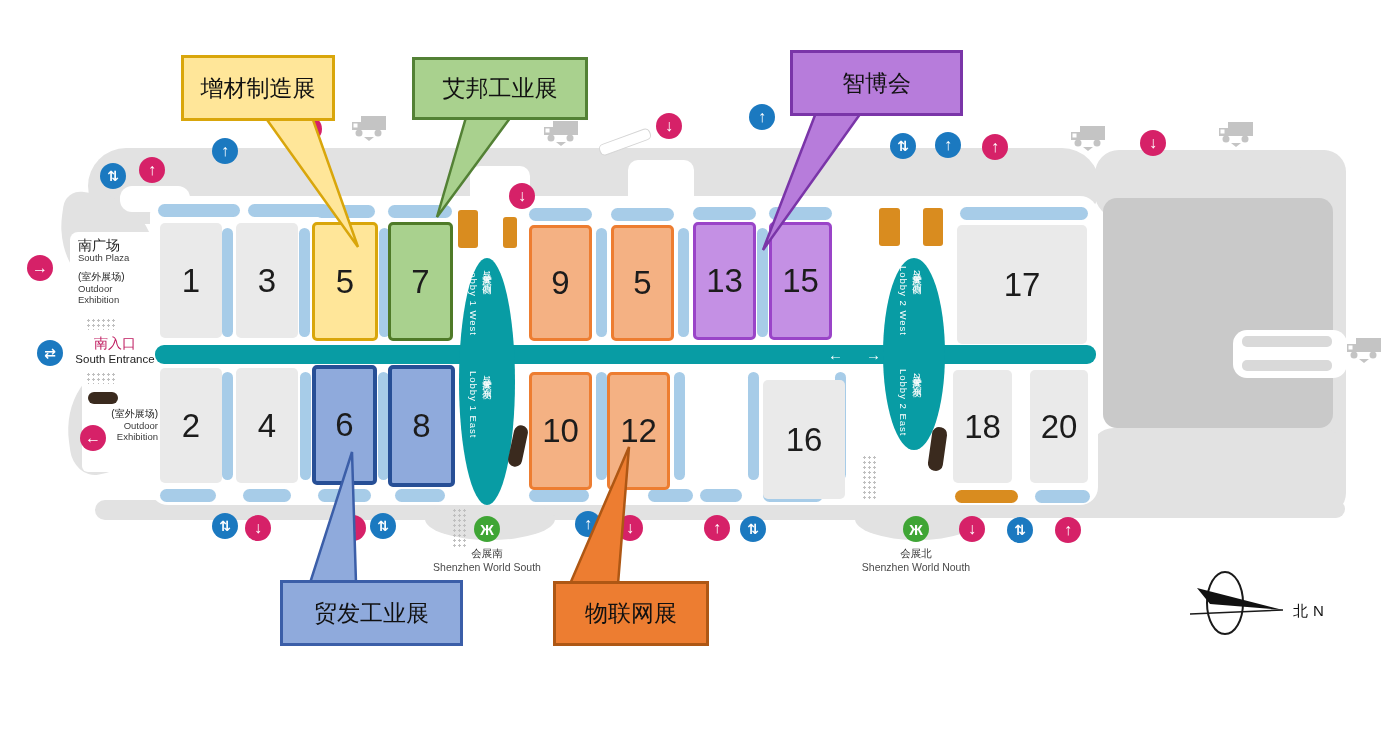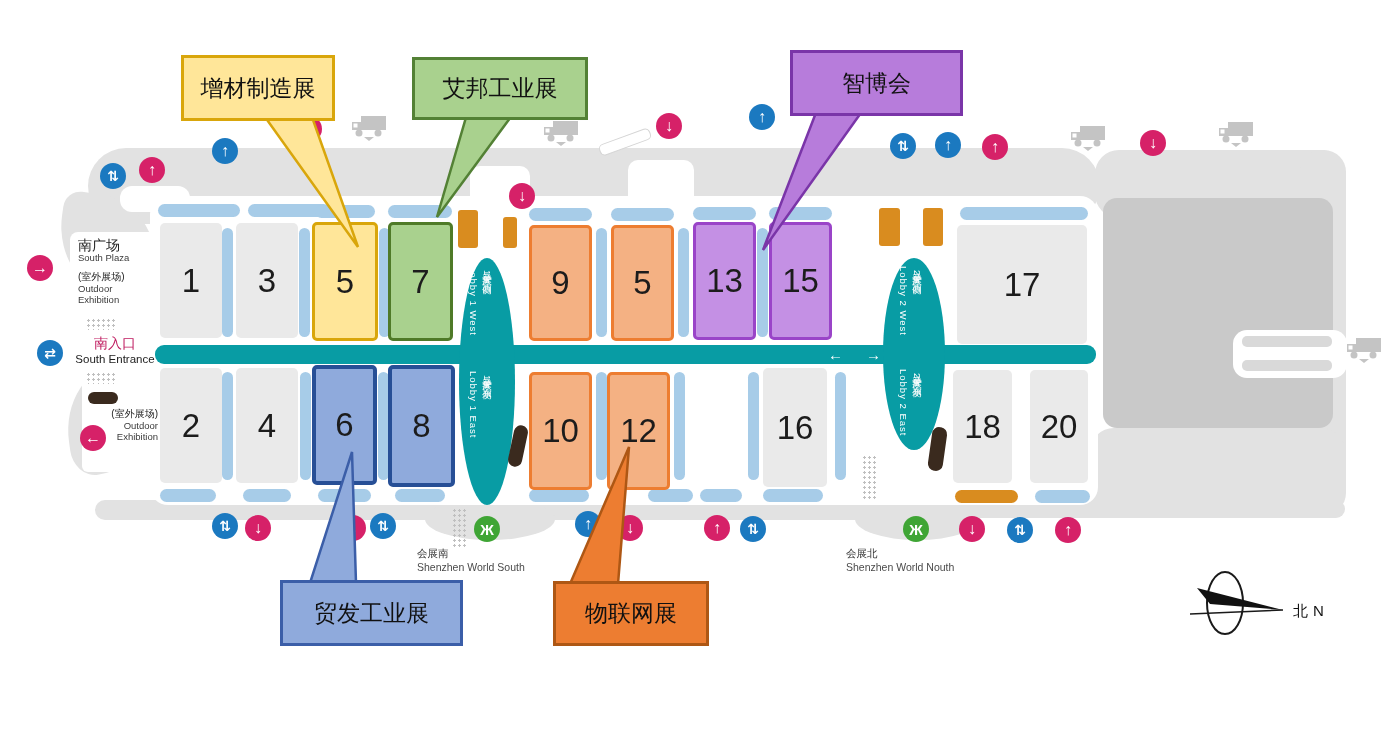--- a/index.html
+++ b/index.html
@@ -43,21 +43,21 @@
   .callout{position:absolute;display:flex;align-items:center;justify-content:center;
            font-size:23px;color:#111;z-index:6;}
   .co-yellow{background:#FFE699;border:3px solid #D9A60B;}
   .co-green{background:#A9D18E;border:3px solid #538135;}
   .co-purple{background:#B77CDB;border:3px solid #7A35A8;}
   .co-blue{background:#8FAADC;border:3px solid #3B5EA8;}
   .co-orange{background:#ED7D31;border:3px solid #AE5714;}
   #tails{position:absolute;left:0;top:0;z-index:5;pointer-events:none;}
   
   .small{font-size:9.5px;color:#3a3a3a;line-height:11.5px;}
-  .stn{position:absolute;color:#3a3a3a;}
+  .stn{position:absolute;text-align:center;color:#3a3a3a;}
   .stn .cn{display:block;font-size:10.5px;color:#333;}
   .stn .en{display:block;font-size:10.5px;color:#4a4a4a;}
   .z1{z-index:1}.z2{z-index:2}.z3{z-index:3}
 </style>
 </head>
 <body>
 
 <div id="stage">
 
   <div class="roof" style="left:88px;top:148px;width:1012px;height:76px;border-radius:38px;"></div>
@@ -125,21 +125,21 @@
   <div class="hall hl-orange z2" style="left:611px;top:225px;width:57px;height:110px;">5</div>
   <div class="hall hl-purple z2" style="left:693px;top:222px;width:57px;height:112px;">13</div>
   <div class="hall hl-purple z2" style="left:769px;top:222px;width:57px;height:112px;">15</div>
   <div class="hall z2" style="left:957px;top:225px;width:130px;height:119px;">17</div>
   <div class="hall z2" style="left:160px;top:368px;width:62px;height:115px;">2</div>
   <div class="hall z2" style="left:236px;top:368px;width:62px;height:115px;">4</div>
   <div class="hall hl-blue z2" style="left:312px;top:365px;width:57px;height:112px;">6</div>
   <div class="hall hl-blue z2" style="left:388px;top:365px;width:59px;height:114px;">8</div>
   <div class="hall hl-orange z2" style="left:529px;top:372px;width:57px;height:112px;">10</div>
   <div class="hall hl-orange z2" style="left:607px;top:372px;width:57px;height:112px;">12</div>
-  <div class="hall z2" style="left:763px;top:368px;width:64px;height:119px;">16</div>
+  <div class="hall z2" style="left:763px;top:380px;width:82px;height:119px;">16</div>
   <div class="hall z2" style="left:953px;top:370px;width:59px;height:113px;">18</div>
   <div class="hall z2" style="left:1030px;top:370px;width:58px;height:113px;">20</div>
 
   <div class="corridor z2" style="left:155px;top:345px;width:941px;height:19px;"></div>
   <div class="cor-arrow z3" style="left:828px;top:346px;">←</div>
   <div class="cor-arrow z3" style="left:866px;top:346px;">→</div>
 
   <div class="lobby z2" style="left:459px;top:258px;width:56px;height:247px;"></div>
   <div class="lobby z2" style="left:883px;top:258px;width:62px;height:192px;"></div>
   <div class="lobbytxt z3" style="left:468px;top:266px;">

